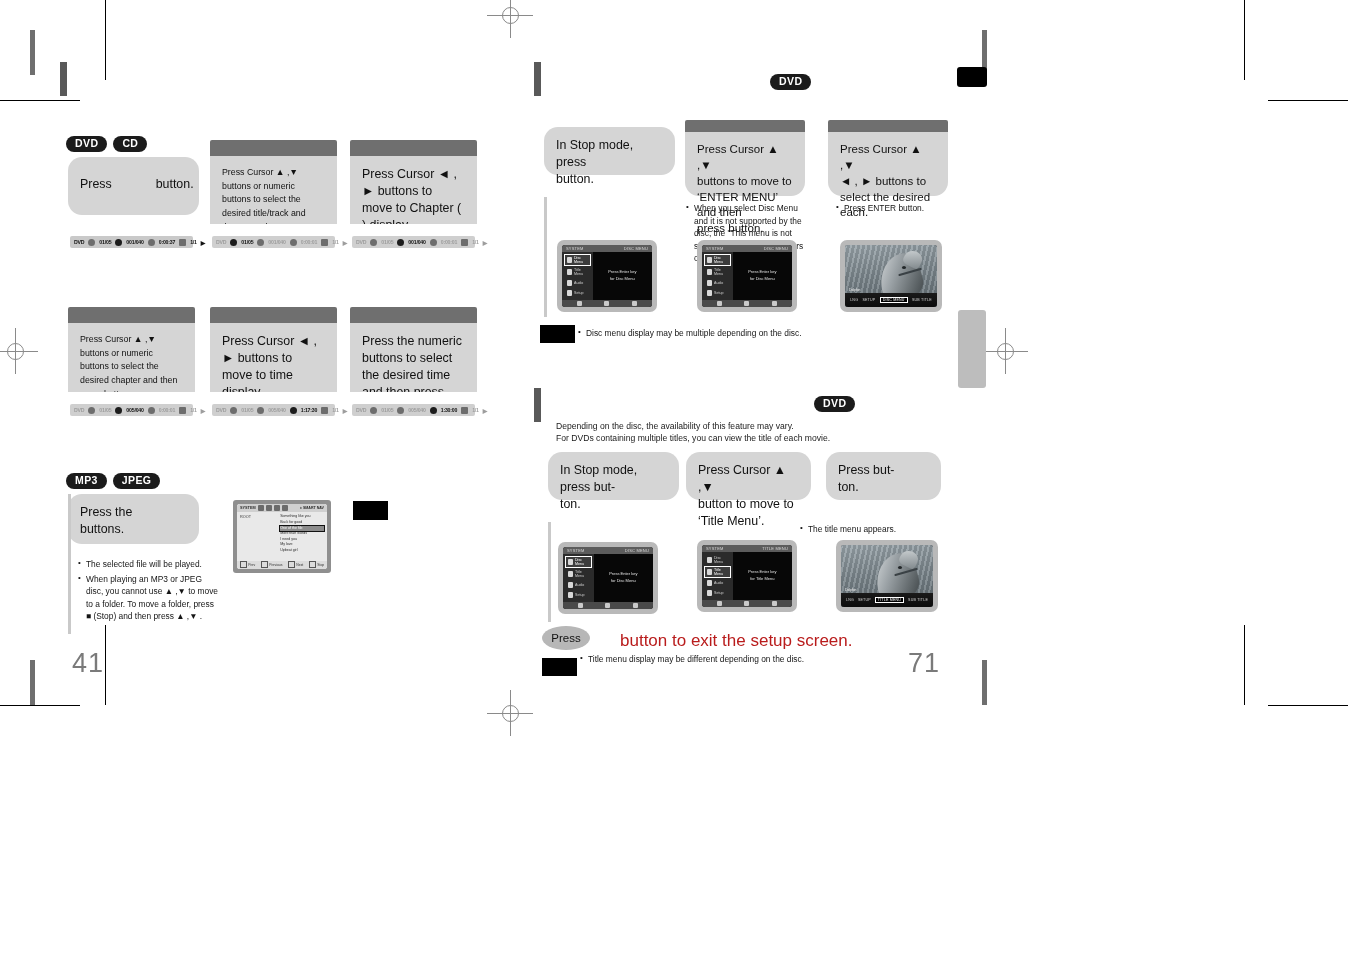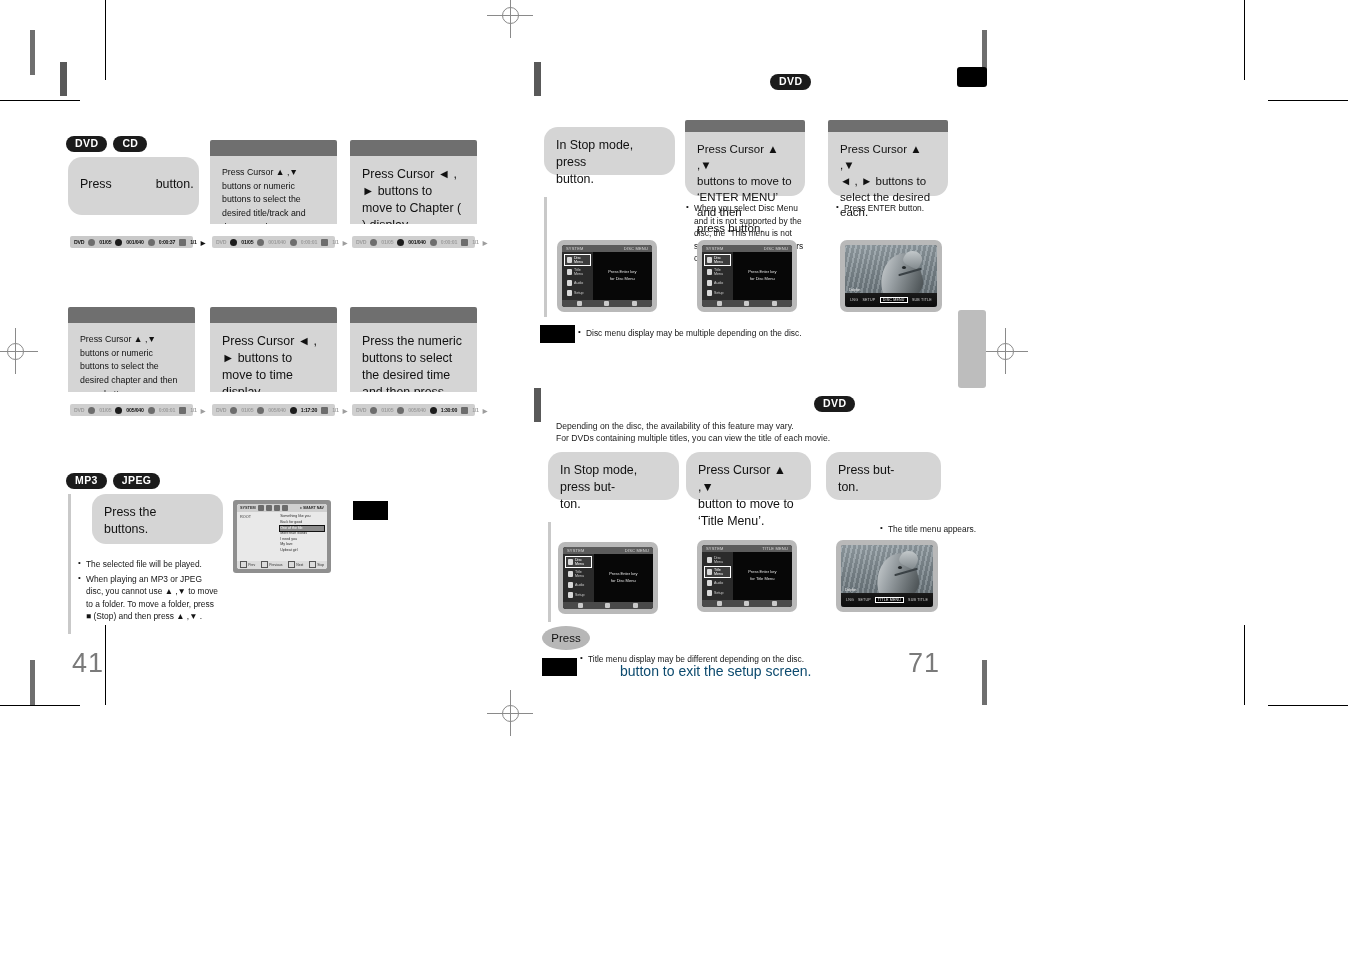--- a/index.html
+++ b/index.html
@@ -157,21 +157,21 @@
   .flag{
     position:absolute;background:#000;border:1px solid #000;
   }
 
   
   .presschip{
     position:absolute;background:#b7b7b7;border-radius:50%;
     display:flex;align-items:center;justify-content:center;
     font-size:11.5px;color:#111;
   }
-  .pressline{position:absolute;font-size:14px;color:#0c4a6e;margin-top:32px;}
+  .pressline{position:absolute;font-size:17px;color:#b91c1c;}
 
   .pagenum{position:absolute;font-size:27px;color:#7a7a7a;letter-spacing:1px;}
 
   .sidetab{position:absolute;background:#bdbdbd;border-radius:3px;}
   .blacktab{position:absolute;background:#000;border-radius:3px;}
 </style>
 </head>
 <body>
 
 <div class="page">
@@ -332,21 +332,21 @@
     <span class="ico sq"></span>
       <span class="lbl">1/1</span>
     <span class="play">▶</span>
   </div>
 
   <div class="disc-badges" style="left:66px;top:473px;">
     <span class="badge">MP3</span>
     <span class="badge">JPEG</span>
   </div>
 
-  <div class="step round" style="left:68px;top:494px;width:131px;padding-left:24px;">
+  <div class="step round" style="left:68px;top:494px;width:131px;">
     <div class="bubble" style="height:50px;">
       <div>Press the</div>
       <div>buttons.</div>
     </div>
   </div>
 
   <div class="notes" style="left:78px;top:558px;width:143px;">
     <ul>
       <li>The selected file will be played.</li>
       <li>When playing an MP3 or JPEG disc, you cannot use ▲ ,▼ to move to a folder. To move a folder, press ■ (Stop) and then press ▲ ,▼ .</li>
@@ -593,21 +593,21 @@
       <div>‘Title Menu’.</div>
     </div>
   </div>
 
   <div class="step round" style="left:826px;top:452px;width:115px;">
     <div class="bubble" style="height:48px;">
       <div>Press            but-</div>
       <div>ton.</div>
     </div>
   </div>
-  <div class="notes" style="left:880px;top:523px;width:110px;">
+  <div class="notes" style="left:800px;top:523px;width:110px;">
     <ul>
         <li>The title menu appears.</li>
       </ul>
   </div>
 
   <div class="tv" style="left:558px;top:542px;width:100px;height:72px;">
     <div class="inner">
       <div class="osd-menu">
         <div class="topbar">
           <span>SYSTEM</span>

